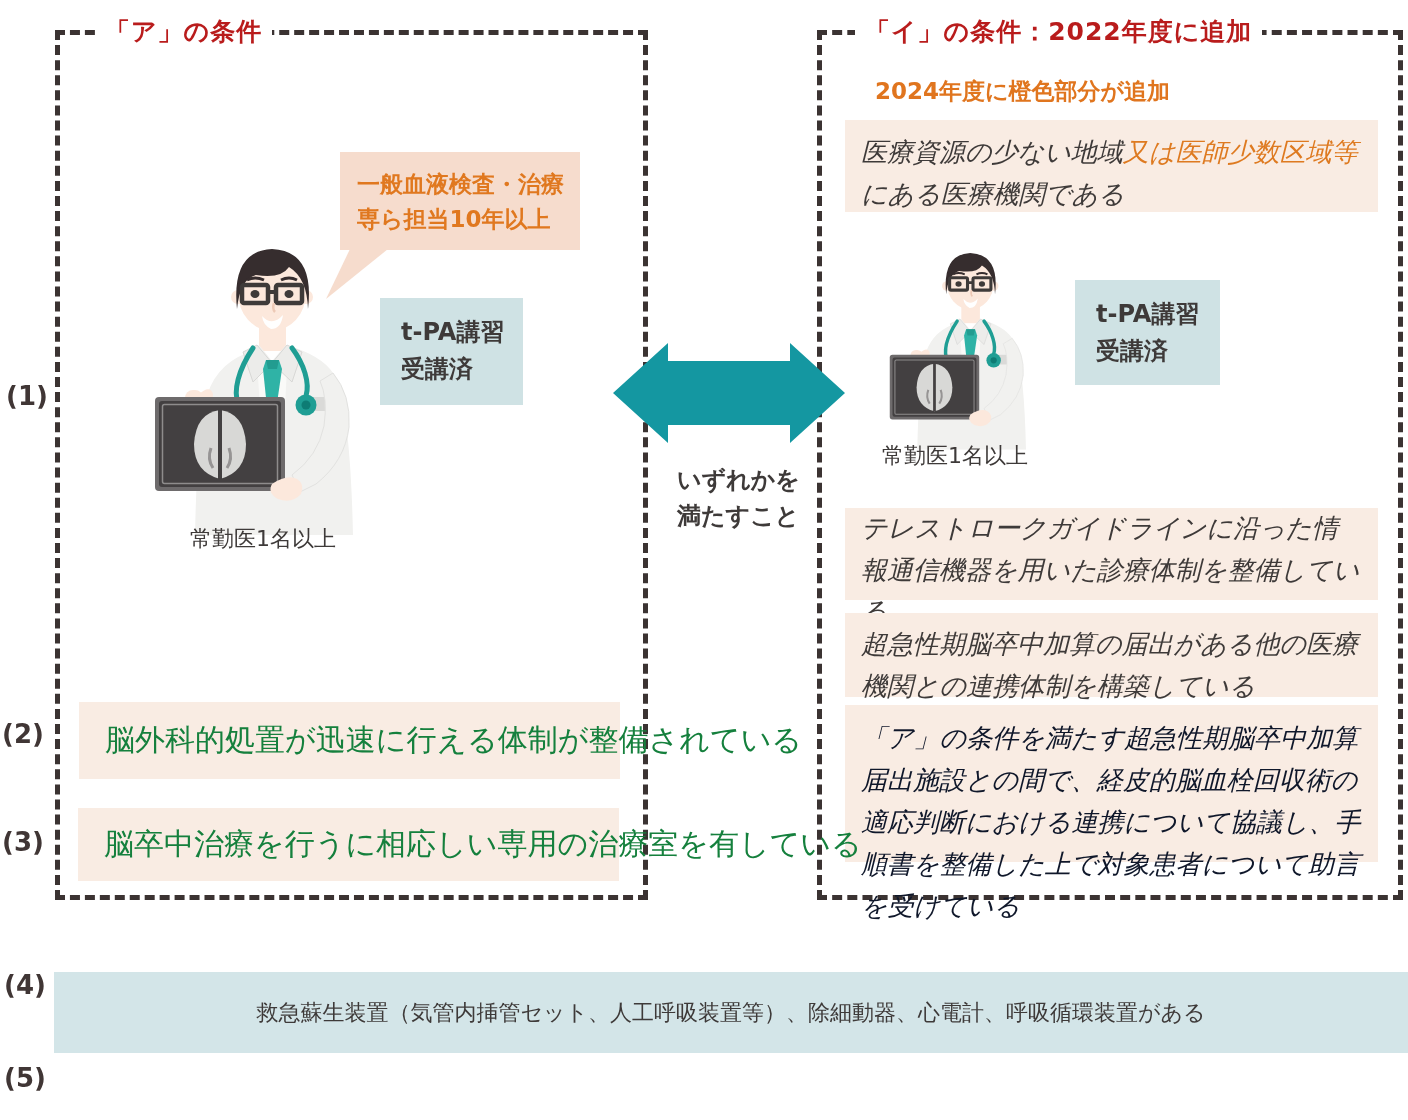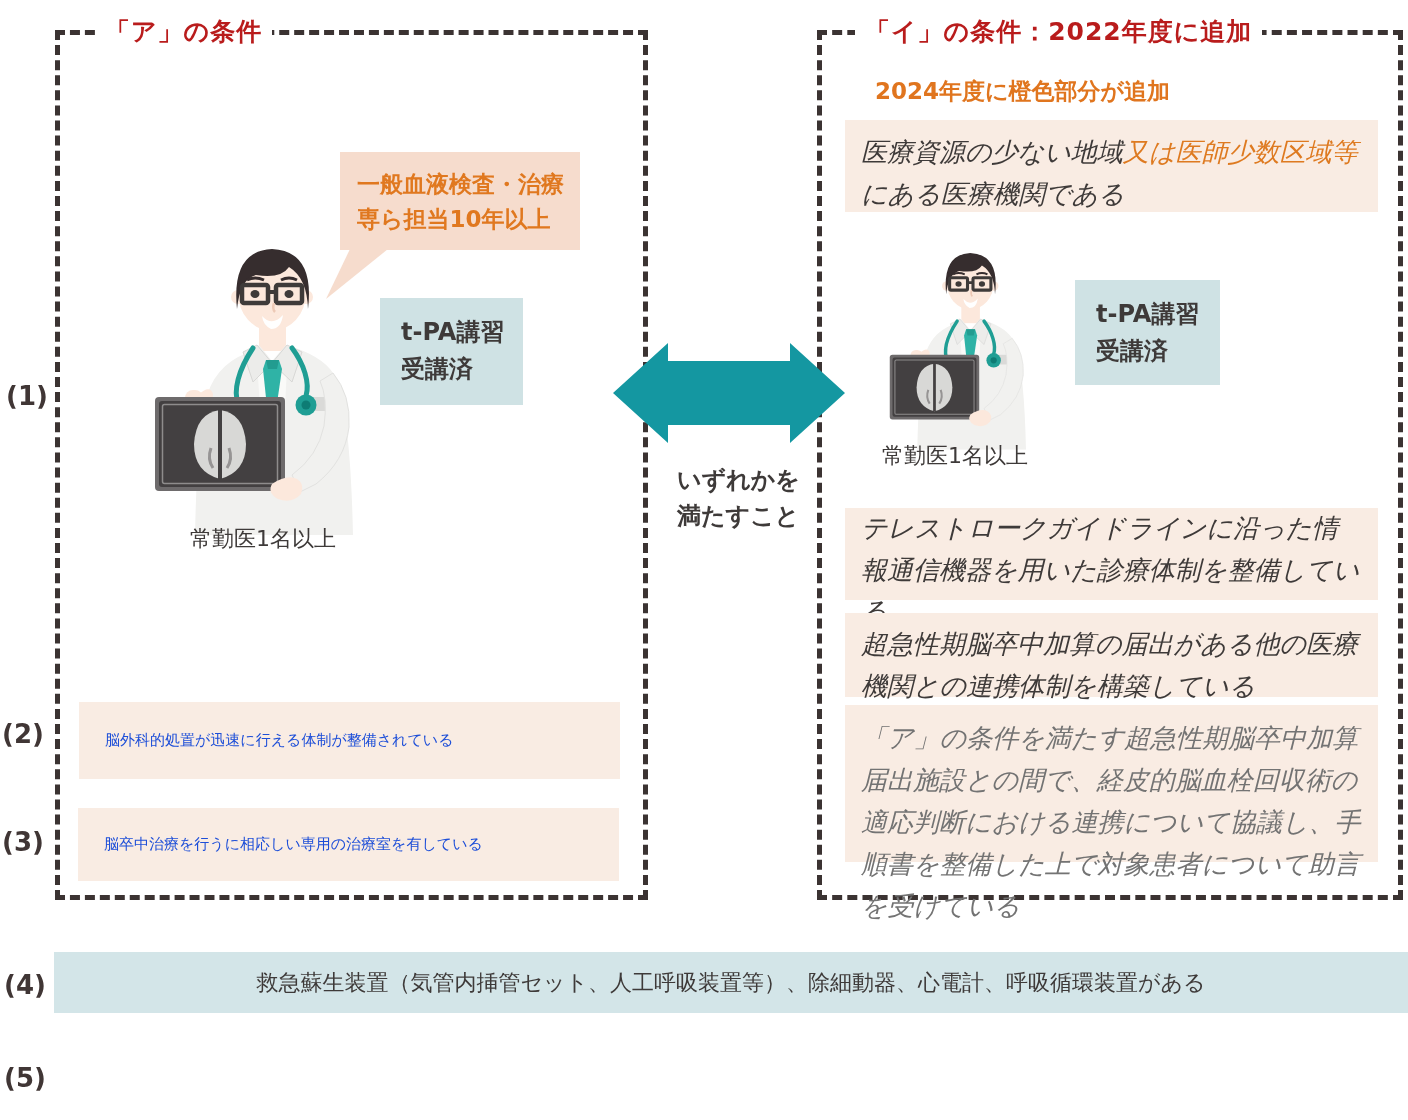--- a/index.html
+++ b/index.html
@@ -3,27 +3,27 @@
 <meta charset="utf-8">
 <style>
   html,body{margin:0;padding:0;background:#fff;}
   body{font-family:"DejaVu Sans","Liberation Sans",sans-serif;color:#3e3a39;}
   .canvas{position:relative;width:1408px;height:1120px;background:#fff;overflow:hidden;}
   .abs{position:absolute;}
   .dashed-box{position:absolute;border:5px dashed #3b3332;background:transparent;box-sizing:border-box;}
   .box-title{position:absolute;background:#fff;padding:0 10px;font-size:25px;font-weight:bold;white-space:nowrap;color:#b91c1c;letter-spacing:1px;}
   .subtitle{position:absolute;font-size:23px;font-weight:bold;color:#e0751e;white-space:nowrap;}
   .pink-box{position:absolute;background:#f9ece3;box-sizing:border-box;font-size:26px;line-height:1.6;padding:12px 16px;color:#3e3a39;font-style:italic;}
-  .pink-box.orange-text{color:#737373;line-height:1.62;}
+  .pink-box.orange-text{color:#0f172a;line-height:1.62;}
   .hl{color:#de7a20;}
   .bubble{position:absolute;background:#f6dccd;box-sizing:border-box;color:#e0781f;font-weight:bold;font-size:23px;line-height:1.5;padding:15px 0 0 17px;}
   .tpa-box{position:absolute;background:#cfe2e4;box-sizing:border-box;color:#3e3a39;font-weight:bold;font-size:24px;line-height:1.55;padding:16px 0 0 21px;}
   .caption{position:absolute;font-size:22px;color:#3e3a39;white-space:nowrap;}
   .num-label{position:absolute;font-size:26px;font-weight:bold;color:#403635;white-space:nowrap;}
-  .item-box{position:absolute;background:#f9ece3;box-sizing:border-box;display:flex;align-items:center;padding-left:26px;font-size:15px;color:#1d4ed8;white-space:nowrap;}
+  .item-box{position:absolute;background:#f9ece3;box-sizing:border-box;display:flex;align-items:center;padding-left:26px;font-size:30px;color:#15803d;white-space:nowrap;}
   .band{position:absolute;background:#d3e5e8;box-sizing:border-box;display:flex;align-items:center;justify-content:center;font-size:22px;color:#3e3a39;white-space:nowrap;}
   .arrow-caption{position:absolute;font-size:24px;font-weight:bold;color:#3e3a39;line-height:1.5;white-space:nowrap;}
   svg{display:block;}
 </style>
 </head>
 <body>
 
 <svg width="0" height="0" style="position:absolute" aria-hidden="true">
   <symbol id="doctor-sym" viewBox="0 0 250 290">
 
@@ -132,15 +132,15 @@
   </div>
   <div class="caption" style="left:882px;top:441px;">常勤医1名以上</div>
 
   <div class="pink-box" style="left:845px;top:508px;width:533px;height:92px;padding-top:0;">テレストロークガイドラインに沿った情報通信機器を用いた診療体制を整備している</div>
   <div class="pink-box" style="left:845px;top:613px;width:533px;height:84px;padding-top:11px;">超急性期脳卒中加算の届出がある他の医療機関との連携体制を構築している</div>
   <div class="pink-box orange-text" style="left:845px;top:705px;width:533px;height:157px;">「ア」の条件を満たす超急性期脳卒中加算届出施設との間で、経皮的脳血栓回収術の適応判断における連携について協議し、手順書を整備した上で対象患者について助言を受けている</div>
 
   <div class="item-box" style="left:79px;top:702px;width:541px;height:77px;">脳外科的処置が迅速に行える体制が整備されている</div>
   <div class="item-box" style="left:78px;top:808px;width:541px;height:73px;">脳卒中治療を行うに相応しい専用の治療室を有している</div>
 
-  <div class="band" style="left:54px;top:952px;width:1354px;height:61px;">救急蘇生装置（気管内挿管セット、人工呼吸装置等）、除細動器、心電計、呼吸循環装置がある</div>
+  <div class="band" style="left:54px;top:972px;width:1354px;height:81px;">救急蘇生装置（気管内挿管セット、人工呼吸装置等）、除細動器、心電計、呼吸循環装置がある</div>
 
 </div>
 
 </body></html>

